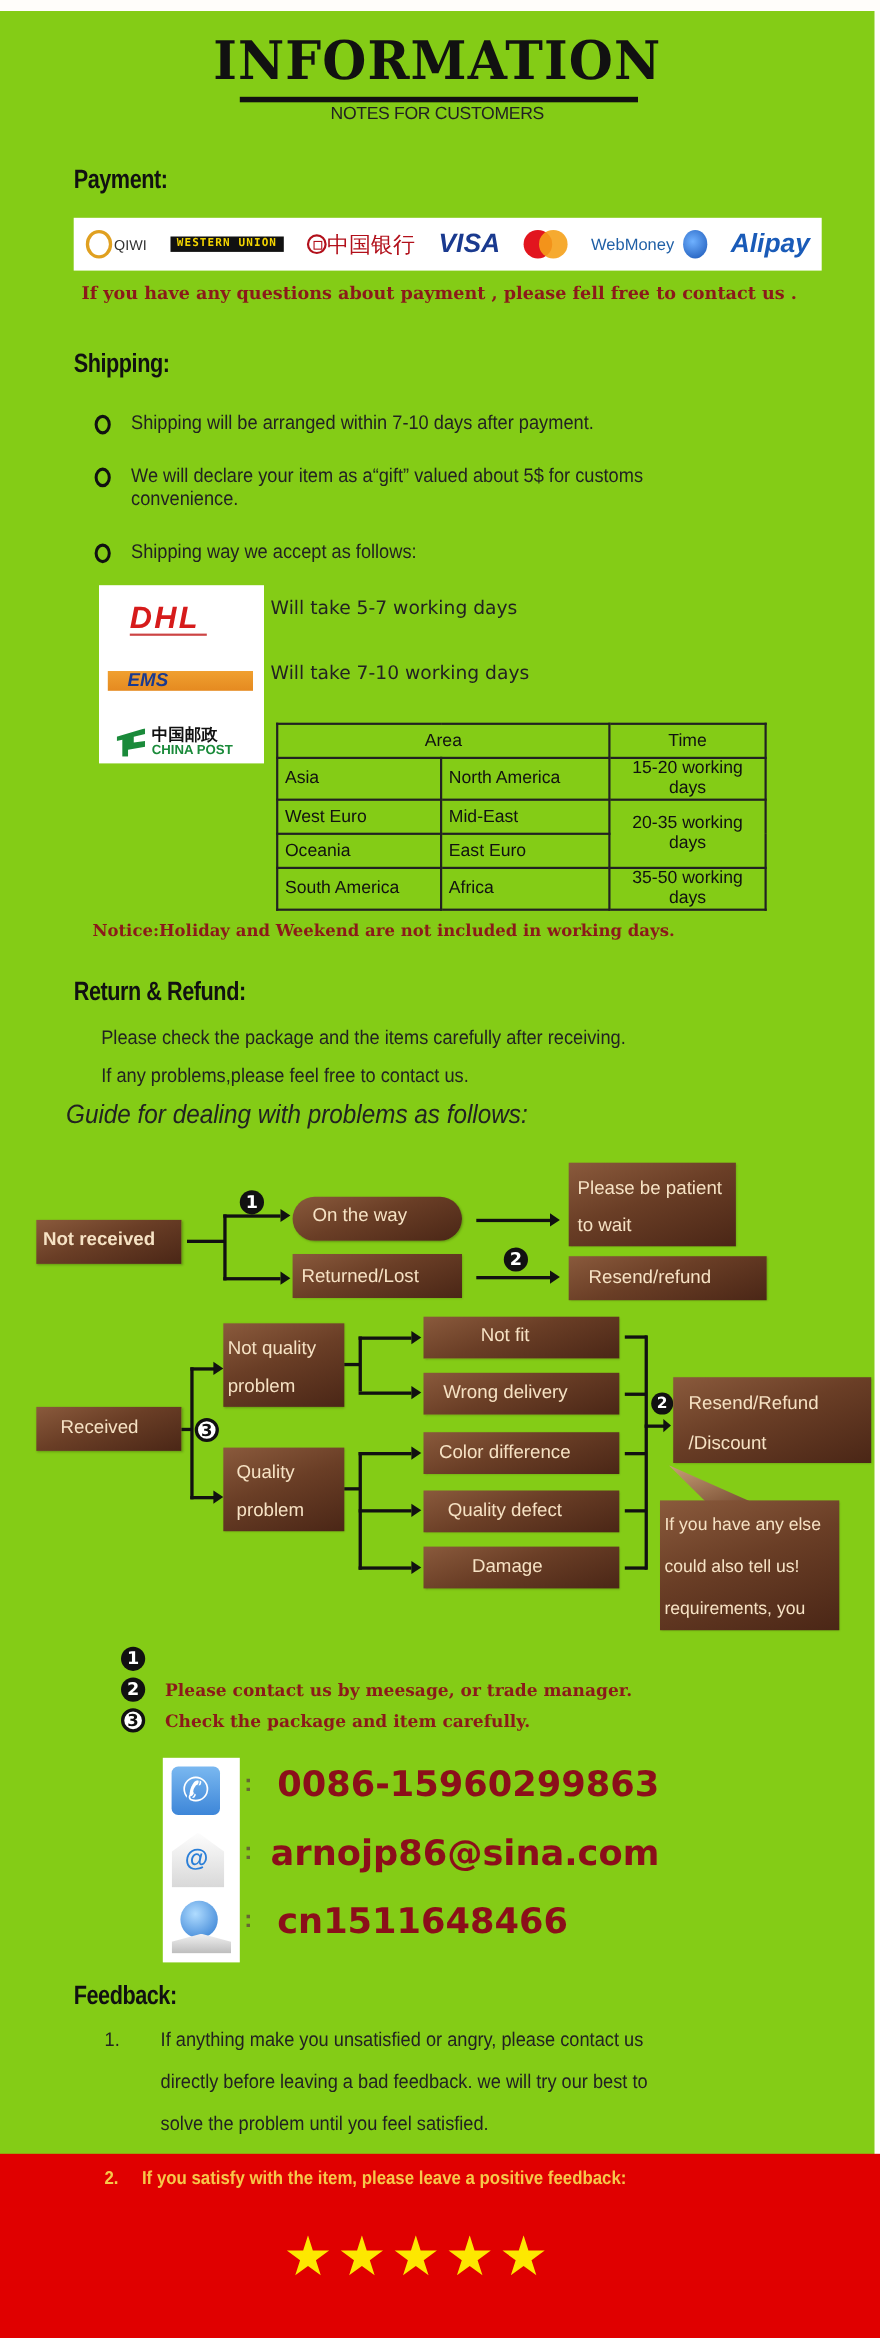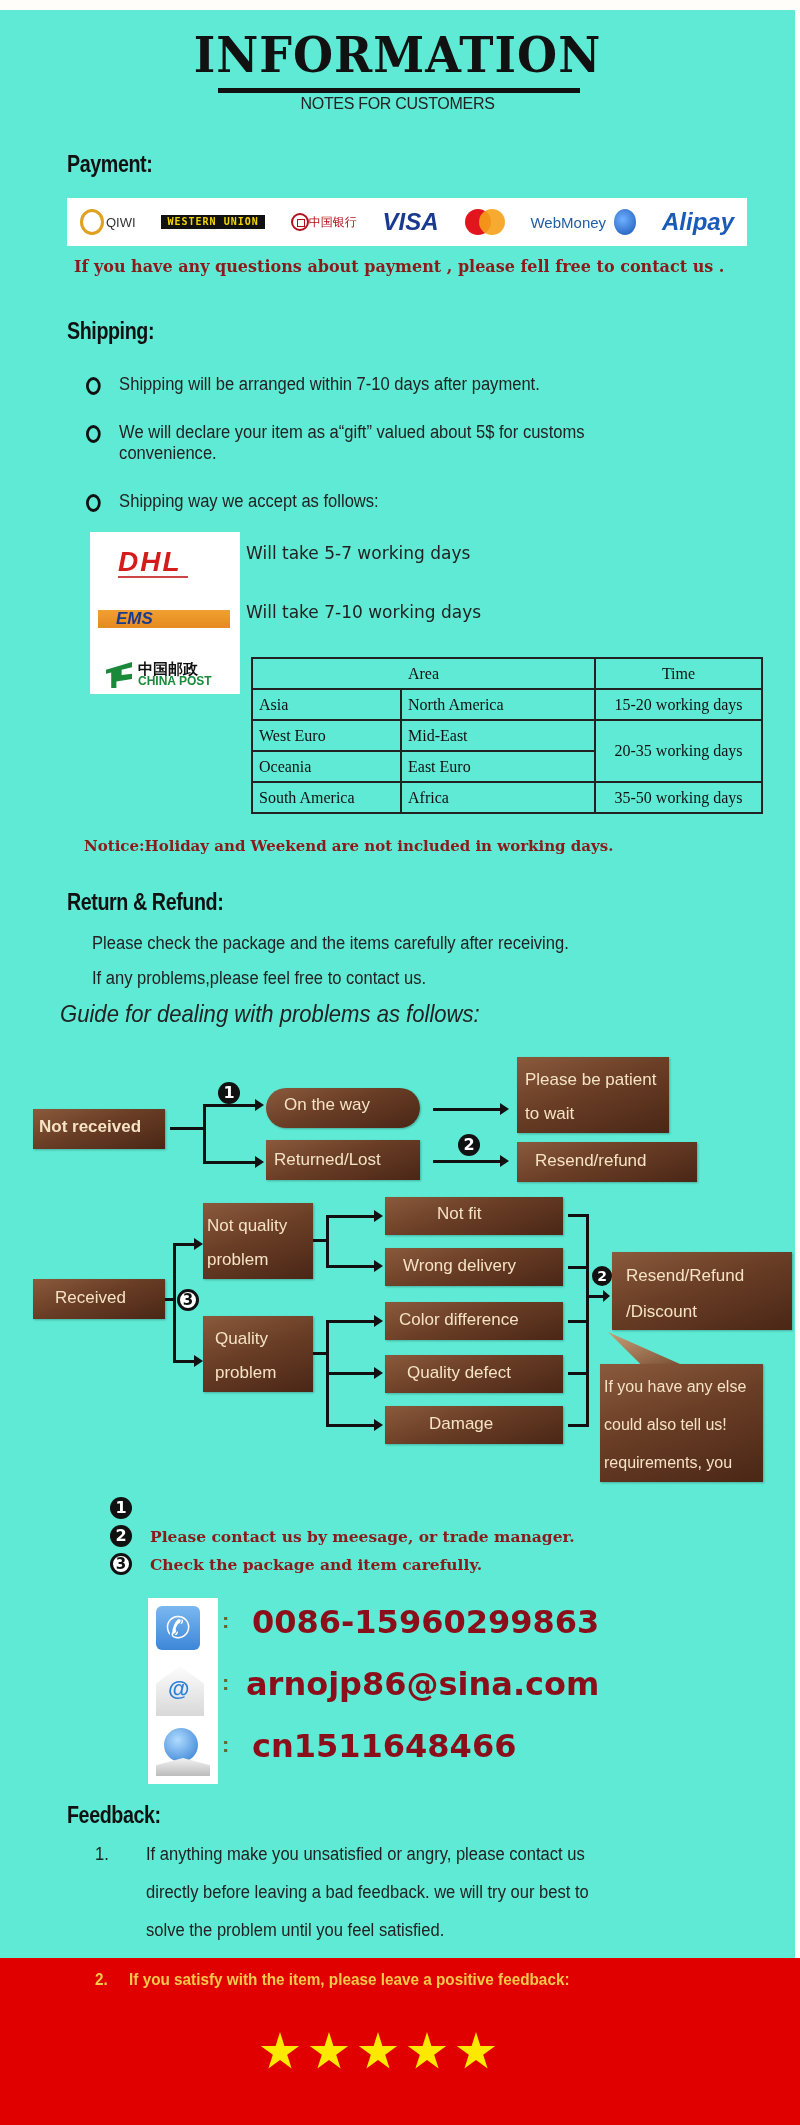--- a/index.html
+++ b/index.html
@@ -1,27 +1,27 @@
 <!DOCTYPE html>
 <html><head>
 <meta charset="utf-8">
 <style>
   html, body { margin: 0; padding: 0; }
   body { width: 800px; height: 2125px; background: #fffdfa; font-family: "Liberation Sans", sans-serif; position: relative; overflow: hidden; }
-  .page { position: absolute; left: 0; top: 10px; width: 795px; height: 2115px; background: #5eead4; }
+  .page { position: absolute; left: 0; top: 10px; width: 795px; height: 2115px; background: #84cc16; }
   .abs { position: absolute; }
   .title { left: 0; width: 795px; top: 18px; text-align: center; font-family: "DejaVu Serif", serif; font-weight: 900; font-size: 46px; letter-spacing: 1px; color: #111; transform: scaleY(1.05); }
   .title-rule { left: 218px; top: 78px; width: 362px; height: 5px; background: #111; }
   .subtitle { left: 0; width: 795px; top: 85px; text-align: center; font-size: 16px; color: #222; letter-spacing: -0.3px; }
   .h2 { font-family: "Liberation Sans", sans-serif; font-weight: 700; font-size: 24px; color: #111; transform: scaleX(0.82); transform-origin: left; letter-spacing: -0.5px; }
   .logos { left: 67px; top: 188px; width: 680px; height: 48px; background: #fff; display: flex; align-items: center; justify-content: space-around; }
   .logo-qiwi { color: #333; font-size: 13px; display: flex; align-items: center; }
   .logo-qiwi .q { width: 24px; height: 26px; border: 3px solid #e0a020; border-radius: 50%; box-sizing: border-box; margin-right: 2px; }
   .logo-wu { background: #111; color: #f4d500; font-weight: 700; font-size: 10px; line-height: 10px; padding: 2px 6px; text-align: right; letter-spacing: 1px; font-family: "DejaVu Sans Mono", monospace; }
-  .logo-boc { color: #b2101b; font-size: 12px; display: flex; align-items: center; gap: 0; }
+  .logo-boc { color: #b2101b; font-size: 20px; display: flex; align-items: center; gap: 0; }
   .logo-boc .ring { width: 18px; height: 18px; border: 2px solid #b2101b; border-radius: 50%; box-sizing: border-box; position: relative; }
   .logo-boc .ring::after { content: ""; position: absolute; left: 4px; top: 4px; width: 6px; height: 6px; border: 1px solid #b2101b; }
   .logo-visa { color: #1a3a8f; font-weight: 900; font-style: italic; font-size: 24px; }
   .logo-mc { position: relative; width: 40px; height: 26px; }
   .logo-mc .c1 { position: absolute; left: 0; top: 0; width: 26px; height: 26px; border-radius: 50%; background: #e2151e; }
   .logo-mc .c2 { position: absolute; left: 14px; top: 0; width: 26px; height: 26px; border-radius: 50%; background: #f5a11a; opacity: 0.9; }
   .logo-wm { color: #1f5fa6; font-size: 15px; display: flex; align-items: center; gap: 8px; }
   .logo-wm .globe { width: 22px; height: 26px; border-radius: 50%; background: radial-gradient(circle at 40% 40%, #6fb1ff, #1753b4); }
   .logo-alipay { color: #1a5bb8; font-weight: 700; font-style: italic; font-size: 24px; text-align: center; }
   .red-note { font-family: "DejaVu Serif", serif; font-weight: 700; color: #8b1a1a; font-size: 16px; }
@@ -30,21 +30,21 @@
   .carrier-logos { left: 90px; top: 522px; width: 150px; height: 162px; background: #fff; }
   .dhl { position: absolute; left: 28px; top: 14px; color: #d61b1b; font-weight: 900; font-style: italic; font-size: 28px; letter-spacing: 2px; }
   .dhl-sub { position: absolute; left: 28px; top: 44px; width: 70px; height: 2px; background: #c44; }
   .ems { position: absolute; left: 8px; top: 78px; height: 18px; width: 132px; background: linear-gradient(#f0a030, #e58a20); }
   .ems span { position: absolute; left: 18px; top: -1px; color: #1a3a8f; font-weight: 900; font-style: italic; font-size: 17px; }
   .chinapost { position: absolute; left: 16px; top: 130px; display: flex; align-items: center; gap: 6px; }
   .cp-icon { width: 26px; height: 26px; background: #1a8a3a; clip-path: polygon(0 30%, 100% 0, 100% 20%, 60% 30%, 60% 50%, 100% 45%, 100% 65%, 40% 75%, 40% 100%, 20% 100%, 20% 40%, 0 45%); }
   .cp-text { color: #1a8a3a; font-weight: 700; font-size: 12px; line-height: 12px; }
   .cp-text b { display: block; font-size: 15px; color: #111; }
   .carrier-text { font-size: 17px; color: #222; font-family: "DejaVu Sans", sans-serif; }
-  table.ship { position: absolute; left: 251px; top: 647px; width: 512px; border-collapse: collapse; font-family: Liberation Serif, serif; font-size: 16px; color: #111; }
+  table.ship { position: absolute; left: 251px; top: 647px; width: 446px; border-collapse: collapse; font-family: Liberation Sans, sans-serif; font-size: 16px; color: #111; }
   table.ship td { border: 2px solid #222; padding: 0 6px; height: 29px; }
   table.ship .center { text-align: center; }
   .h-italic { font-style: italic; font-size: 24px; color: #222; transform: scaleX(0.92); transform-origin: left; }
   .box { position: absolute; background: linear-gradient(160deg, #8a5a3c 0%, #6a3e26 45%, #4a2616 100%); color: #f6e2c4; font-weight: 700; font-size: 17px; box-sizing: border-box; box-shadow: 1px 1px 2px rgba(0,0,0,0.25); }
   .box .lbl { display: block; }
   .line { position: absolute; background: #111; }
   .arrow { position: absolute; width: 0; height: 0; border-top: 6px solid transparent; border-bottom: 6px solid transparent; border-left: 9px solid #111; }
   .num { position: absolute; width: 22px; height: 22px; border-radius: 50%; background: #111; color: #fff; font-weight: 900; font-size: 16px; line-height: 22px; text-align: center; font-family: "DejaVu Sans", sans-serif; }
   .num.outline { background: #fff; color: #111; border: 3px solid #111; box-sizing: border-box; line-height: 16px; font-size: 15px; }
   .pointer { position: absolute; left: 608px; top: 1322px; width: 90px; height: 40px; background: linear-gradient(160deg, #c8a078, #6a3e26); clip-path: polygon(0 0, 100% 100%, 45% 100%); }

